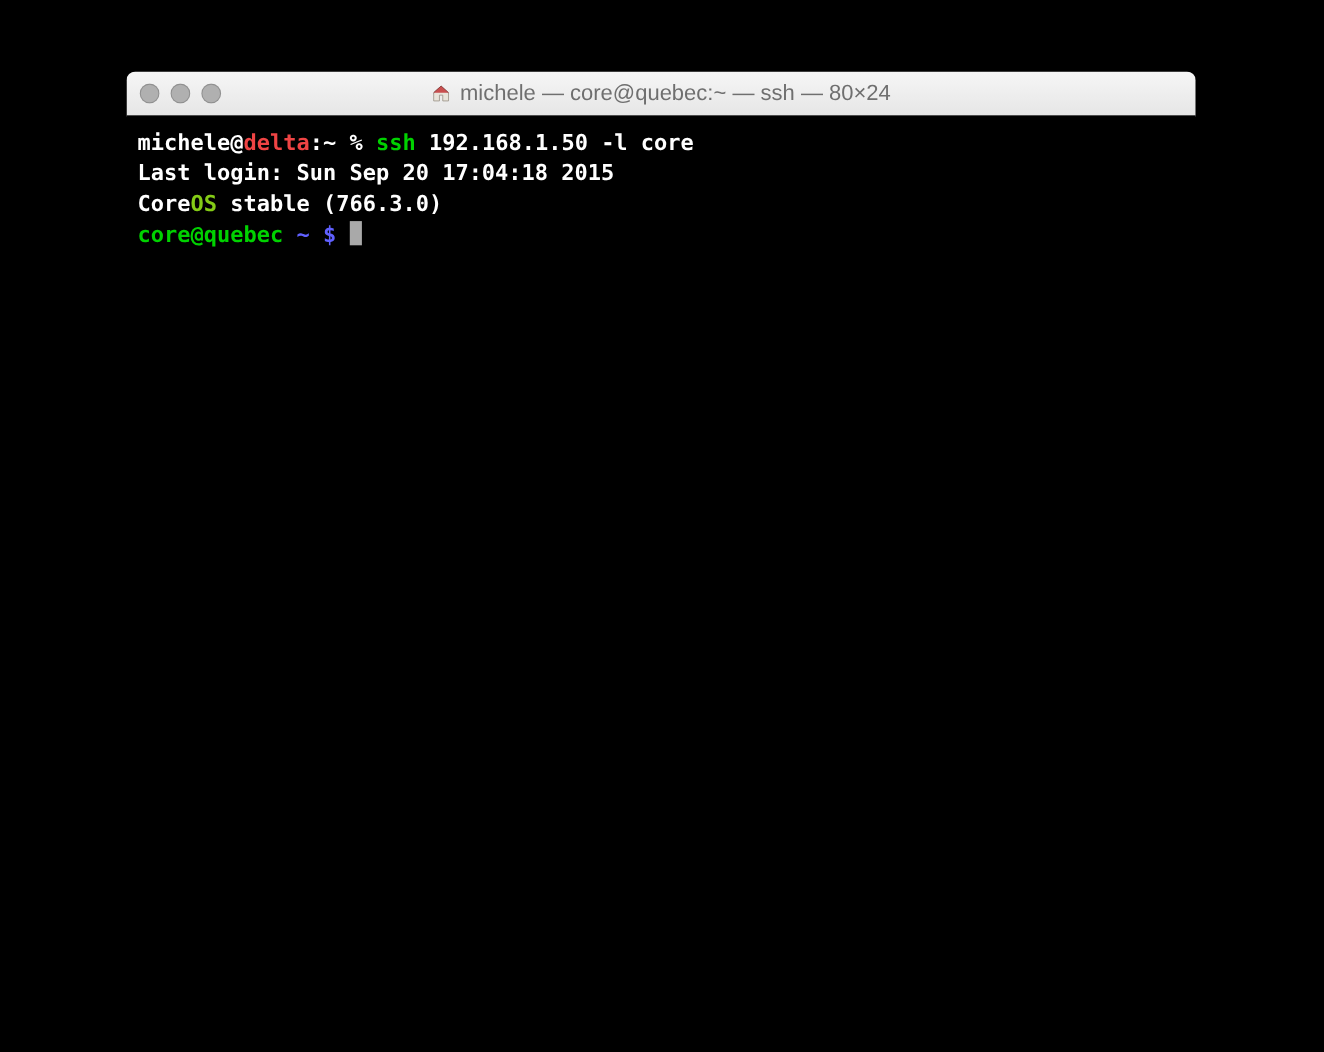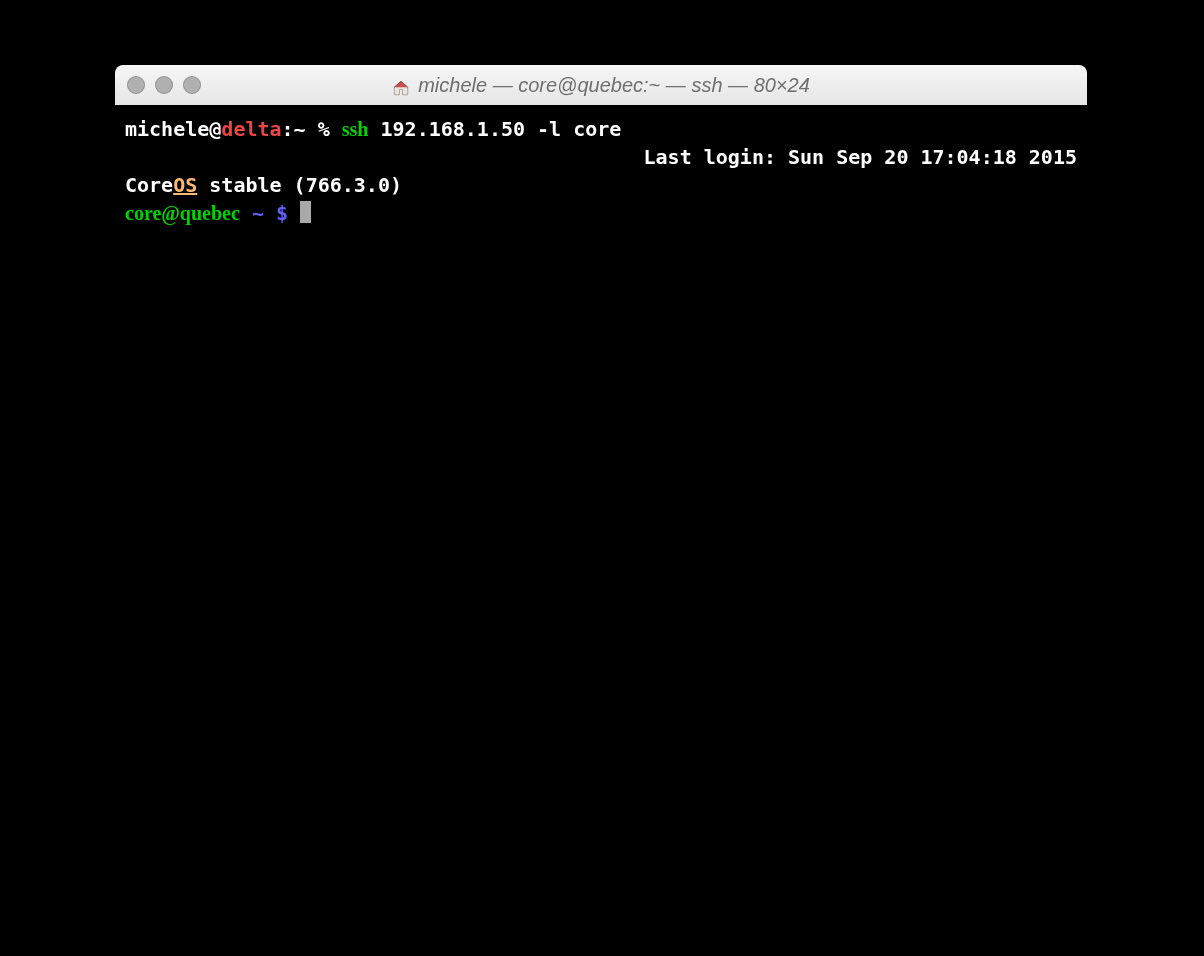--- a/index.html
+++ b/index.html
@@ -34,44 +34,43 @@
     display:flex;gap:10px;align-items:center;
     flex:0 0 auto;
   }
   .btn{
     width:16px;height:16px;border-radius:50%;
     background:#b0b0b0;
     border:1px solid rgba(0,0,0,0.18);
   }
   .title-wrap{
     position:absolute;left:0;right:0;
-    display:flex;align-items:flex-end;justify-content:center;gap:8px;
+    display:flex;align-items:center;justify-content:center;gap:8px;
     pointer-events:none;
-    font-style:italic;
   }
   .title-text{
     color:#6f6f6f;font-size:20px;font-weight:400;
     white-space:nowrap;
   }
   .home-icon{width:18px;height:18px;}
   .term{
     position:absolute;left:0;right:0;top:40px;bottom:0;
     background:#000;
     padding:10px 10px;
     font-family:Menlo,Consolas,"DejaVu Sans Mono","Courier New",monospace;
     font-size:20px;
     line-height:28px;
     color:#fff;
     white-space:pre;
     overflow:hidden;
   }
-  .bold{font-weight:700;text-align:right;}
+  .bold{font-weight:700;}
   .c-cyan{color:#ef4444;}
-  .c-green{color:#00d200;font-family:Liberation Serif, serif;}
-  .c-magenta{color:#fdba74;text-decoration:underline;}
+  .c-green{color:#00d200;}
+  .c-magenta{color:#84cc16;}
   .c-blue{color:#6060ff;}
   .cursor{
     display:inline-block;width:11px;height:22px;
     background:#a9a9a9;
     vertical-align:-3px;
   }
 </style>
 </head>
 <body>
 

